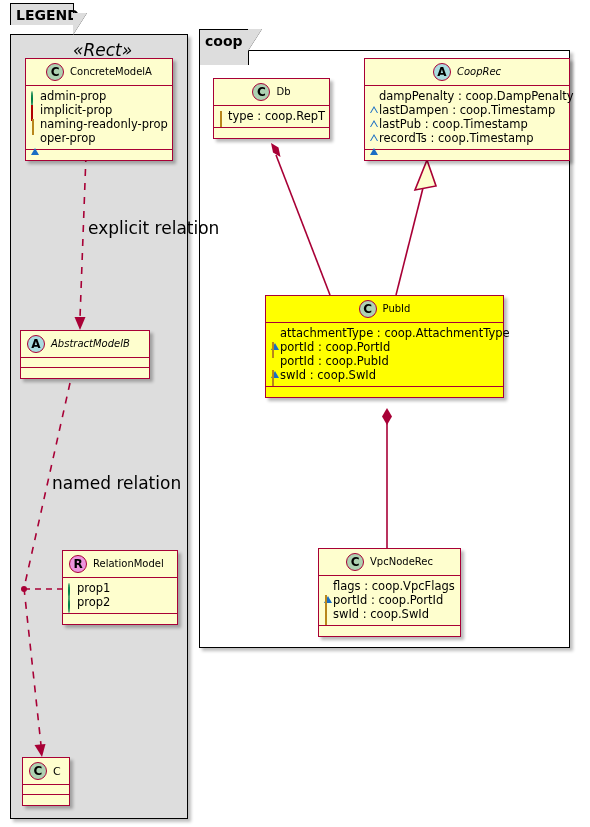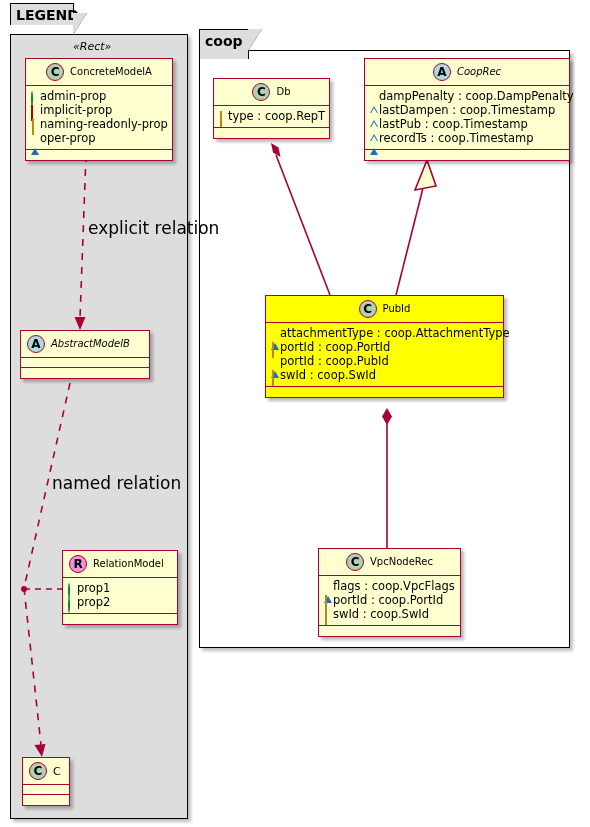--- a/index.html
+++ b/index.html
@@ -45,21 +45,21 @@
     left: 73px; top: 13px;
     border-top: 22px solid #DDDDDD;
     border-right: 14px solid transparent;
     filter: drop-shadow(0.8px 0.8px 0 #000);
   }
   #legend-pkg-body {
     left: 10px; top: 34px; width: 178px; height: 785px;
     background: #DDDDDD;
   }
 
-  #coop-pkg-tab { left: 199px; top: 29px; width: 50px; height: 30px; }
+  #coop-pkg-tab { left: 199px; top: 29px; width: 50px; height: 36px; }
   #coop-pkg-slant {
     left: 248px; top: 29px;
     border-top: 22px solid #DDDDDD;
     border-right: 14px solid transparent;
     filter: drop-shadow(0.8px 0.8px 0 #000);
   }
   #coop-pkg-body {
     left: 199px; top: 50px; width: 371px; height: 598px;
     background: #FFFFFF;
   }
@@ -159,21 +159,21 @@
     left: 1.4px; top: 2.6px;
     width: 0; height: 0;
     border-left: 3.1px solid transparent;
     border-right: 3.1px solid transparent;
     border-bottom: 5.2px solid #FEFECE;
   }
   .cls.highlight .gl-triangle::after { border-bottom-color: #FFFF00; }
 
   .stereo {
     position: absolute;
-    font-size: 11px;
+    font-size: 17px;
     font-style: italic;
     color: #000;
     white-space: nowrap;
     z-index: 4;
   }
 
   
   svg.edges {
     position: absolute;
     left: 0; top: 0;

